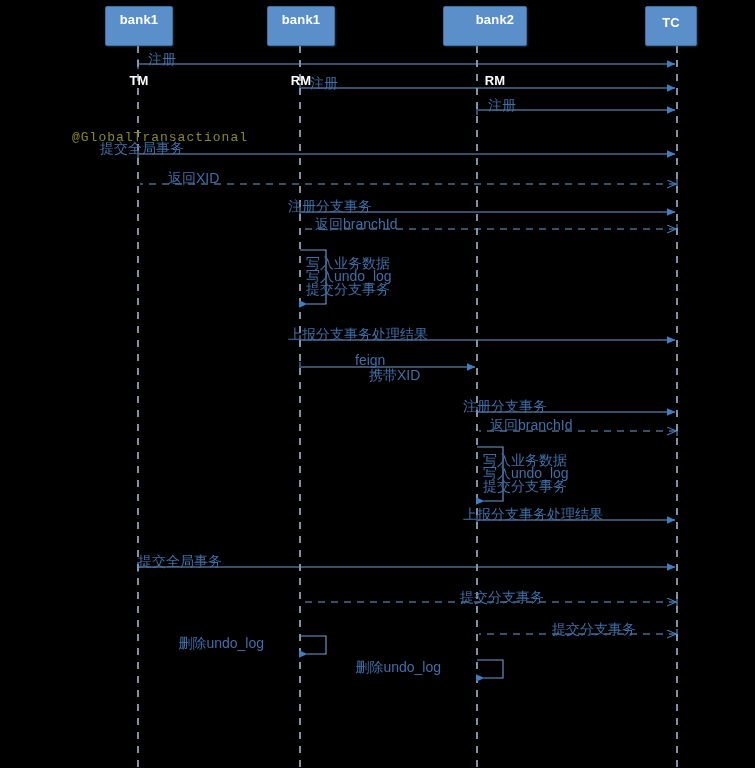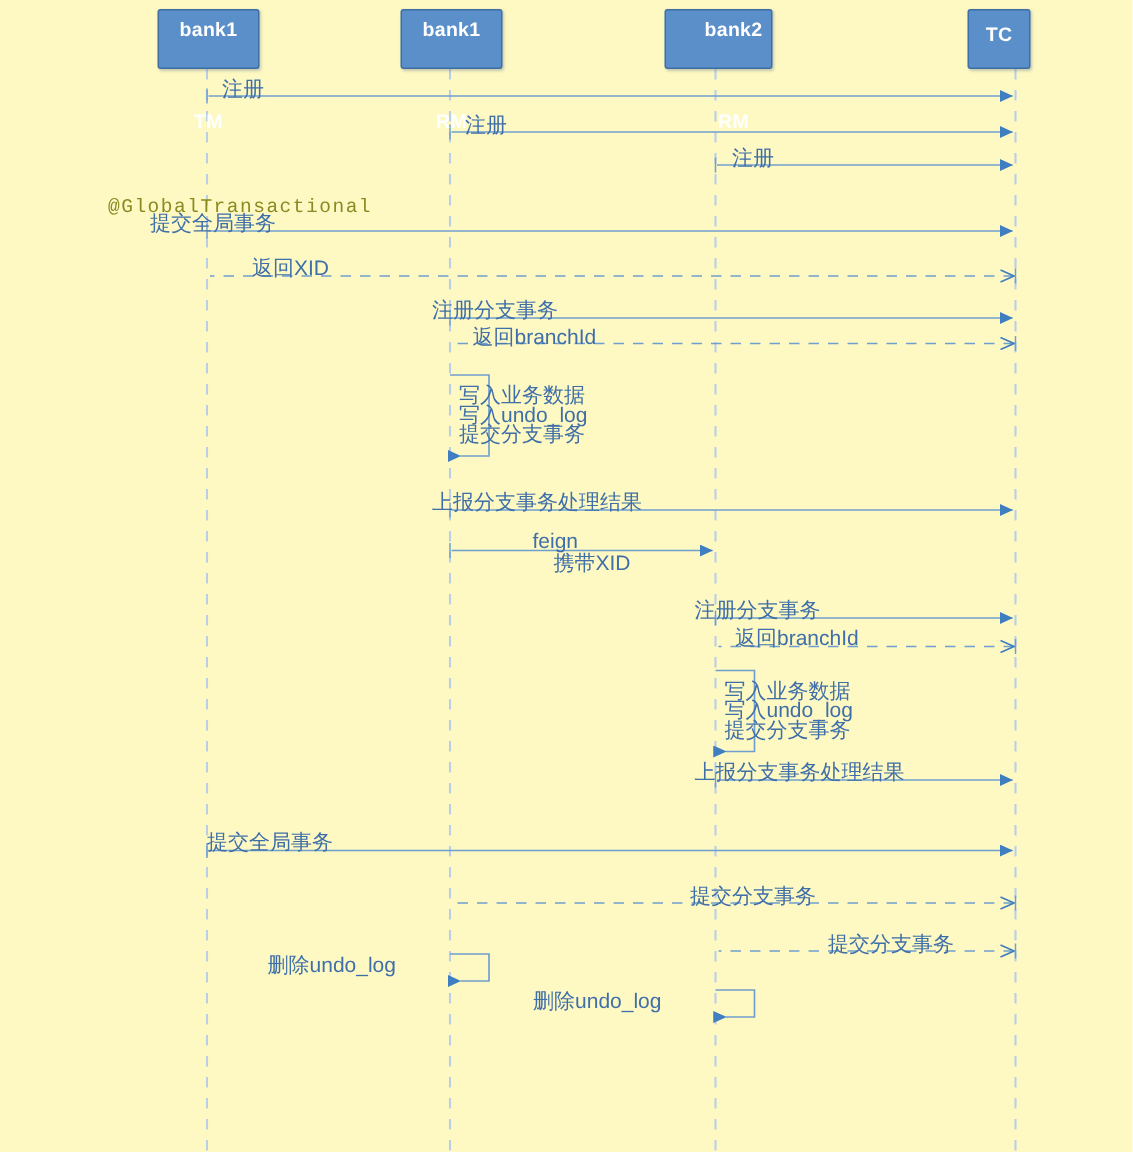--- a/index.html
+++ b/index.html
@@ -7,21 +7,21 @@
     padding: 0;
     background: #ffffff;
   }
   body {
     font-family: "Liberation Sans", "DejaVu Sans", sans-serif;
   }
   #diagram-root {
     position: relative;
     width: 755px;
     height: 768px;
-    background: #fef9c3;
+    background: #000000;
     overflow: hidden;
   }
   #seq-svg {
     position: absolute;
     left: 0;
     top: 0;
     width: 755px;
     height: 768px;
   }
   .participant-box {
@@ -125,25 +125,25 @@
 
   <div id="participants-layer">
       <div class="participant-box" style="left: 105px; top: 6px; width: 68px; height: 40px; background: rgb(91, 143, 201); border-color: rgb(63, 110, 163);">
         <span class="p-line1">bank1</span>
         <span class="p-line2">TM</span>
       </div>
       <div class="participant-box" style="left: 267px; top: 6px; width: 68px; height: 40px; background: rgb(91, 143, 201); border-color: rgb(63, 110, 163);">
         <span class="p-line1">bank1</span>
         <span class="p-line2">RM</span>
       </div>
-      <div class="participant-box" style="left: 443px; top: 6px; width: 72px; height: 40px; background: rgb(91, 143, 201); border-color: rgb(63, 110, 163); padding-left: 20px;">
+      <div class="participant-box" style="left: 443px; top: 6px; width: 84px; height: 40px; background: rgb(91, 143, 201); border-color: rgb(63, 110, 163); padding-left: 20px;">
         <span class="p-line1">bank2</span>
         <span class="p-line2">RM</span>
       </div>
-      <div class="participant-box" style="left: 645px; top: 6px; width: 42px; height: 40px; background: rgb(91, 143, 201); border-color: rgb(63, 110, 163); line-height: 32px; padding-top: 0px;">
+      <div class="participant-box" style="left: 645px; top: 6px; width: 52px; height: 40px; background: rgb(91, 143, 201); border-color: rgb(63, 110, 163); line-height: 32px; padding-top: 0px;">
         <span class="p-line1">TC</span>
       </div>
     </div>
   <div id="labels-layer">
       <div class="msg-label" style="left: 148px; top: 53px; color: rgb(63, 111, 168);">注册</div>
       <div class="msg-label" style="left: 310px; top: 77px; color: rgb(63, 111, 168);">注册</div>
       <div class="msg-label" style="left: 488px; top: 99px; color: rgb(63, 111, 168);">注册</div>
       <div class="msg-label" style="left: 100px; top: 142px; color: rgb(63, 111, 168);">提交全局事务</div>
       <div class="msg-label" style="left: 168px; top: 172px; color: rgb(63, 111, 168);">返回XID</div>
       <div class="msg-label" style="left: 288px; top: 200px; color: rgb(63, 111, 168);">注册分支事务</div>

